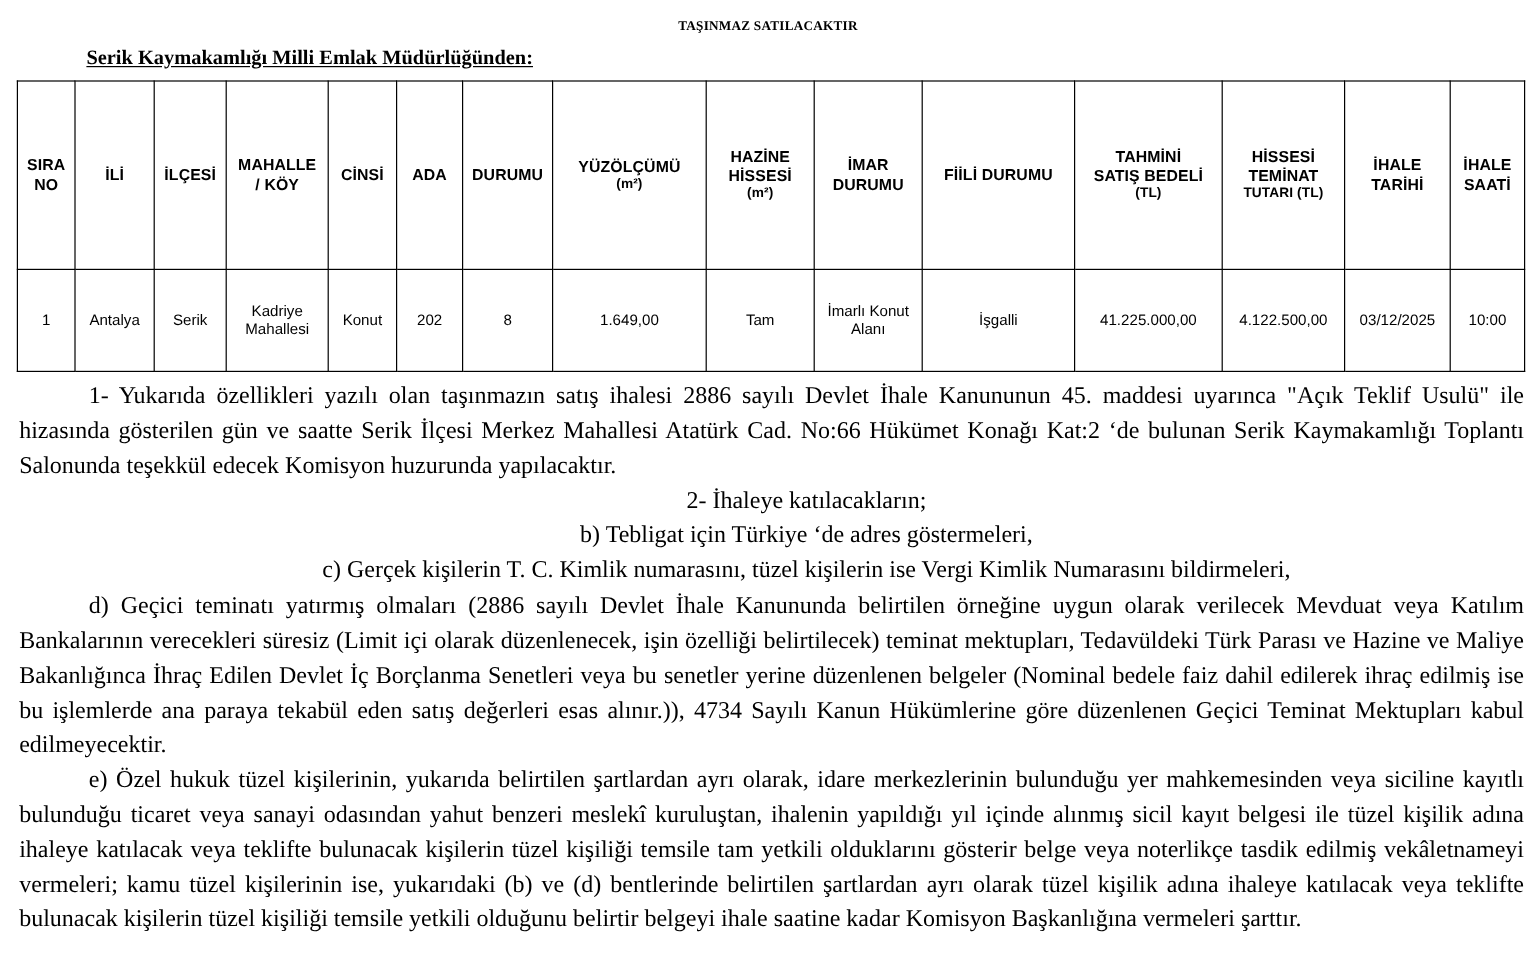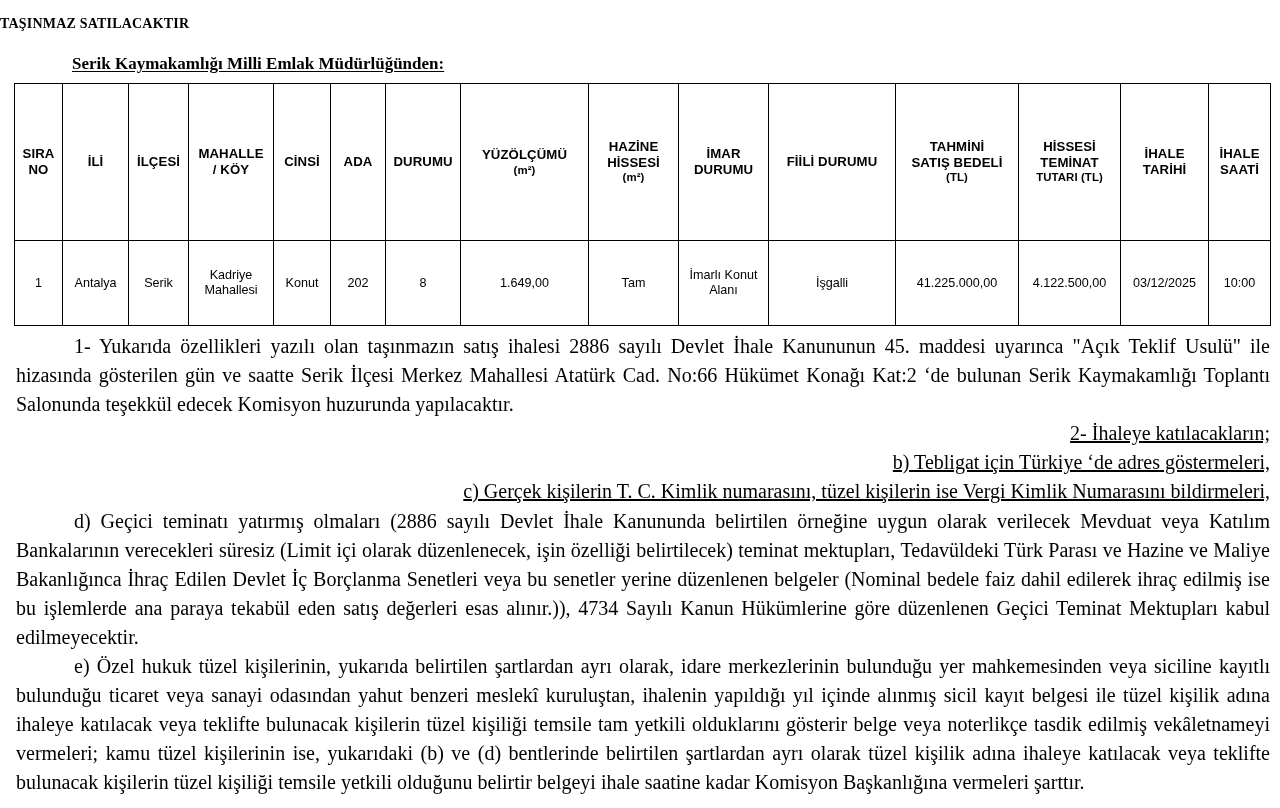--- a/index.html
+++ b/index.html
@@ -17,31 +17,31 @@
   .page {
     position: relative;
     width: 1280px;
     height: 808px;
     box-sizing: border-box;
     padding: 0;
   }
 
   
   .doc-title {
-    text-align: left;
-    font-family: "Liberation Serif", "DejaVu Serif", serif;
-    font-weight: bold;
-    font-size: 14px;
+    text-align: center;
+    font-family: "Liberation Serif", "DejaVu Serif", serif;
+    font-weight: bold;
+    font-size: 11px;
     letter-spacing: 0.2px;
     padding-top: 16px;
     margin: 0;
   }
 
   .doc-subtitle {
-    margin: 22px 0 0 72px;
+    margin: 10px 0 0 72px;
     font-family: "Liberation Serif", "DejaVu Serif", serif;
     font-weight: bold;
     font-size: 17px;
     text-decoration: underline;
     text-underline-offset: 2px;
     display: inline-block;
   }
 
   .subtitle-row { padding: 0; margin: 0; }
 
@@ -106,22 +106,21 @@
     font-size: 20px;
     line-height: 1.455;
   }
   .body-text p {
     margin: 0;
     text-align: justify;
     text-justify: inter-word;
     text-indent: 58px;
   }
   .body-text p.no-just {
-    text-align: right;
-    text-decoration: underline;
+    text-align: center;
   }
 </style>
 </head>
 <body>
 
 <div class="page">
 
   <div class="doc-title">TAŞINMAZ SATILACAKTIR</div>
 
   <div class="subtitle-row">

